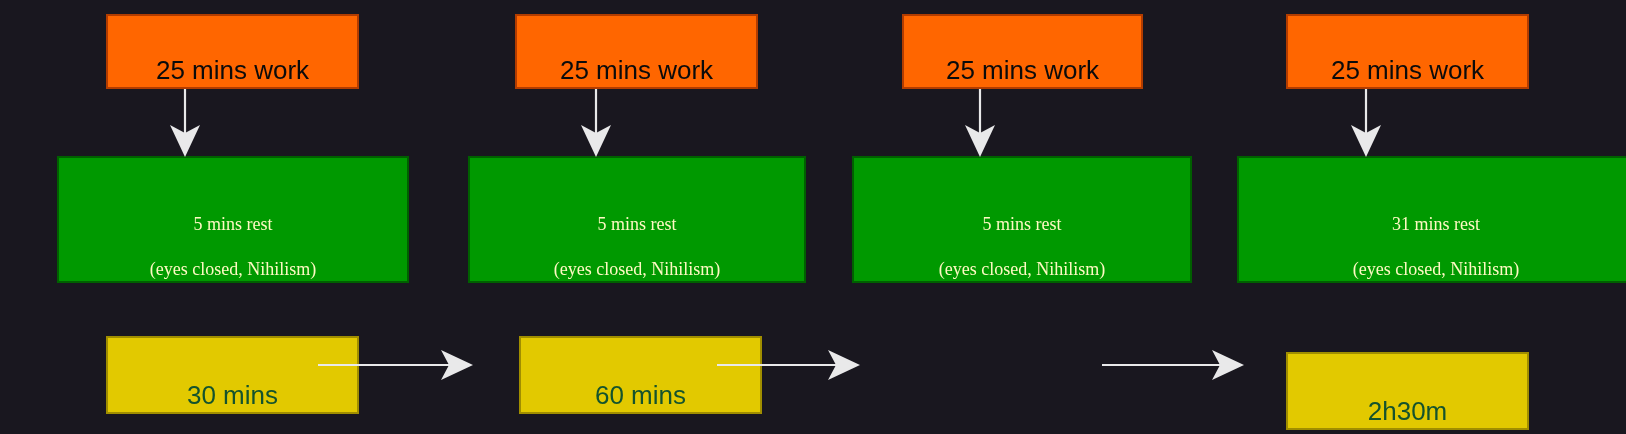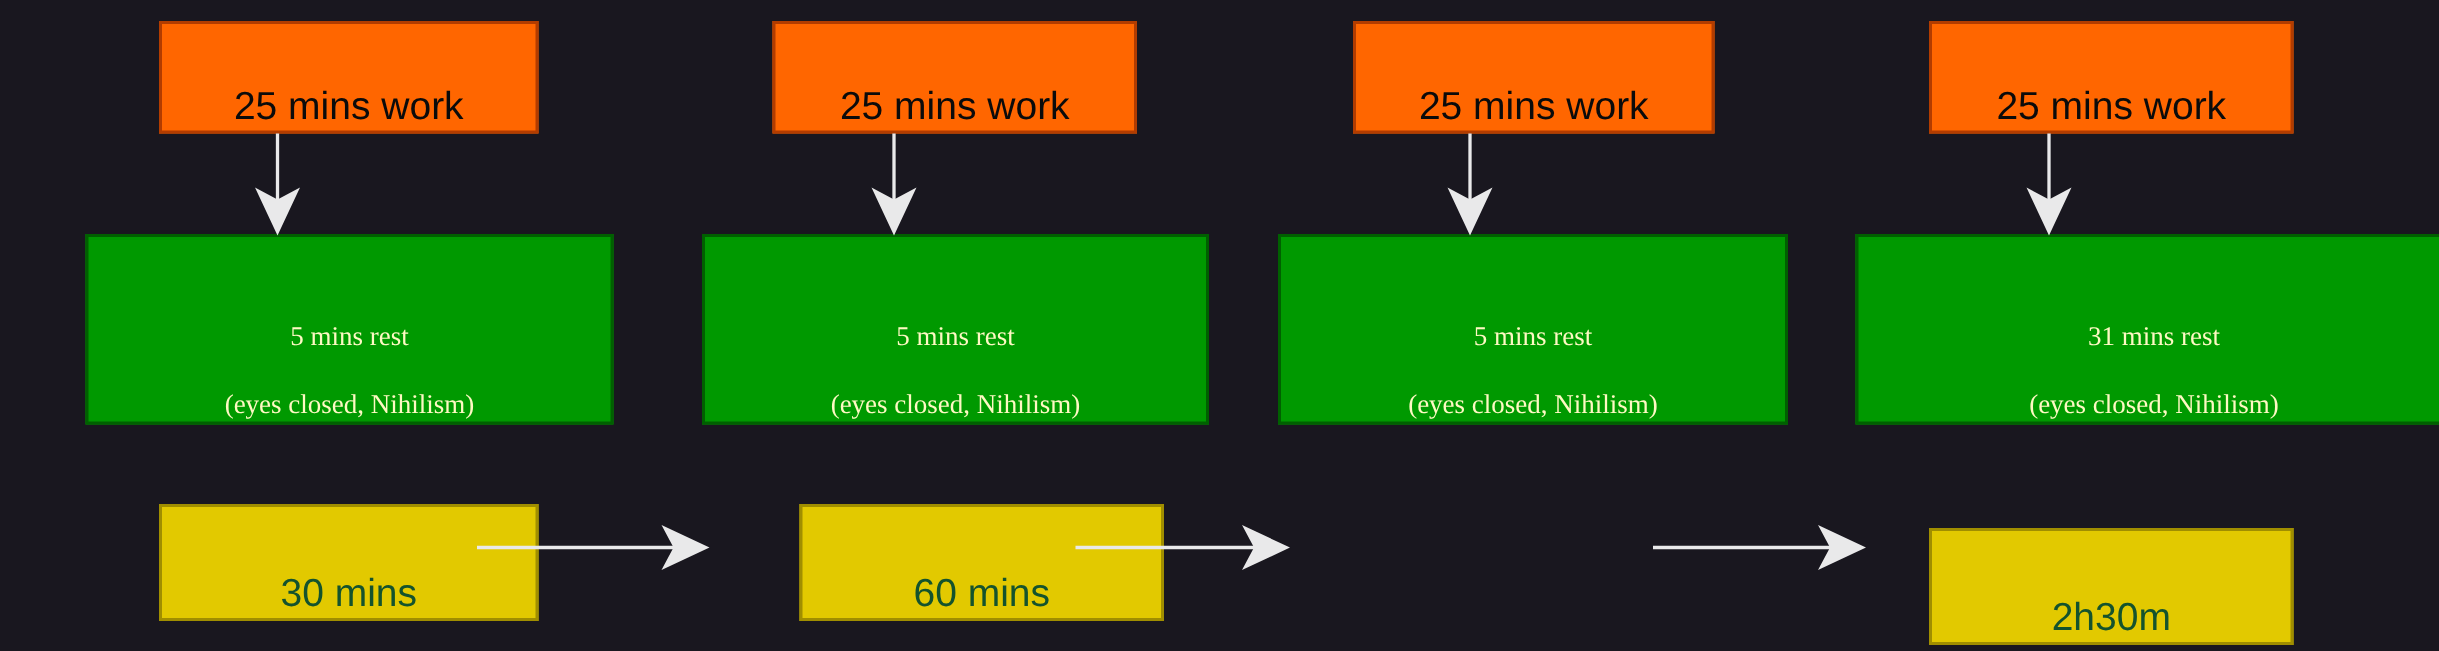--- a/index.html
+++ b/index.html
@@ -110,21 +110,21 @@
   <div class="node node-rest" style="left:1196px; top:156px; width:398px; height:127px;">
     <span class="node-text">
       <span>31 mins rest</span><br>
       <span>(eyes closed, Nihilism)</span>
     </span>
   </div>
 
   <div class="node node-total" style="left:65px; top:336px; width:253px; height:78px;">
     <span class="node-text">30 mins</span>
   </div>
-  <div class="node node-total" style="left:492px; top:336px; width:243px; height:78px;">
+  <div class="node node-total" style="left:478px; top:336px; width:243px; height:78px;">
     <span class="node-text">60 mins</span>
   </div>
   <div class="node node-total" style="left:1245px; top:352px; width:243px; height:78px;">
     <span class="node-text">2h30m</span>
   </div>
 
   <svg class="edge" style="left:0; top:0;" width="1626" height="434">
     <path class="stem" d="M 185,89 L 185,136"></path>
     <path class="head" d="M 185,157 L 170,125 L 185,133 L 200,125 Z"></path>
   </svg>

